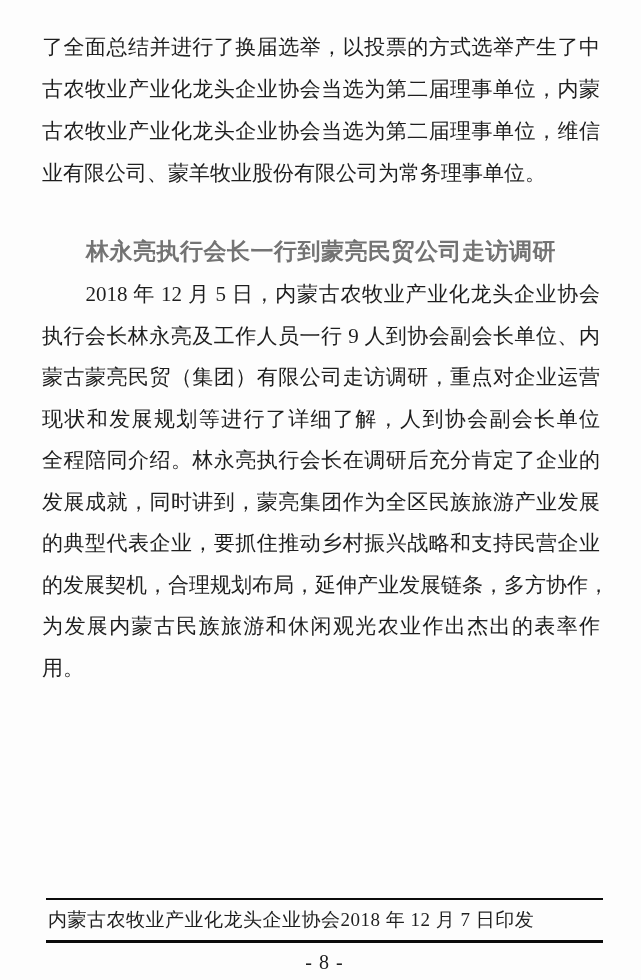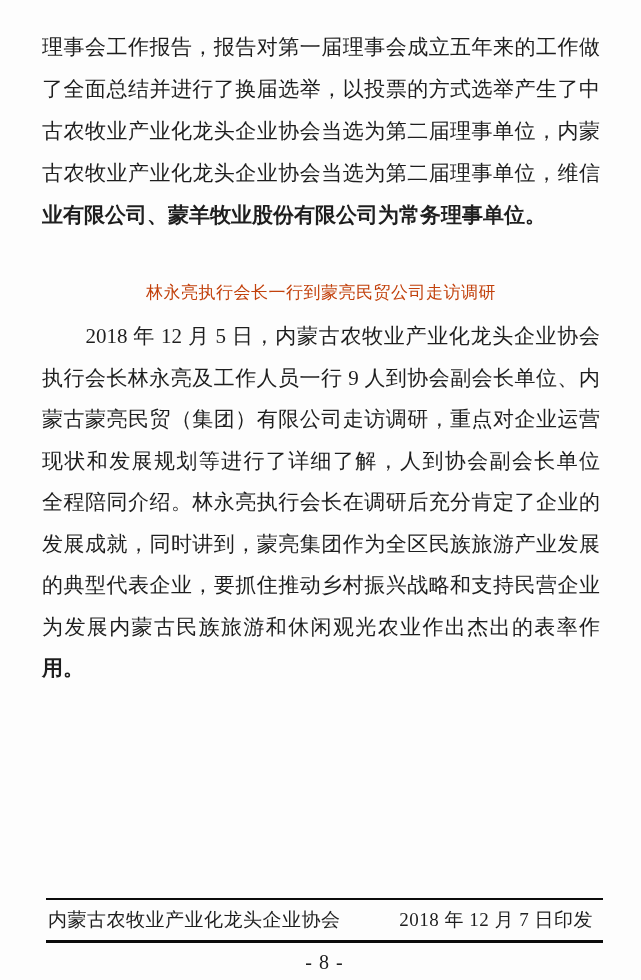--- a/index.html
+++ b/index.html
@@ -19,41 +19,40 @@
     width: 558px;
   }
   .line {
     font-size: 21px;
     white-space: nowrap;
     text-align: justify;
     text-align-last: justify;
   }
   .para-continuation .line { height: 42px; line-height: 42px; }
   .article-body .line { height: 41.5px; line-height: 41.5px; }
-  .line.last { text-align-last: left; font-weight: bold; }
+  .line.last { text-align-last: left; }
   .article-title {
     margin: 34px 0 0 0;
     height: 46px;
     line-height: 46px;
     text-align: center;
     font-family: "Liberation Sans", "DejaVu Sans", sans-serif;
-    font-weight: normal;
-    font-size: 17px;
-    color: #c2410c;
+    font-weight: bold;
+    font-size: 23px;
+    color: #737373;
     letter-spacing: 0.5px;
   }
   .footer {
     position: absolute;
     left: 46px;
     right: 38px;
     top: 898px;
   }
   .footer-row {
     display: flex;
-    justify-content: space-between;
     align-items: center;
     border-top: 2px solid var(--rule, #0c0c0c);
     border-bottom: 3px solid var(--rule, #0c0c0c);
     height: 40px;
     padding: 0 10px 0 2px;
     font-size: 19px;
   }
   .footer-issuer { letter-spacing: 0.5px; }
   .footer-date { letter-spacing: 0.5px; }
   .page-number {
@@ -64,37 +63,37 @@
     letter-spacing: 1px;
   }
 </style>
 </head>
 <body>
 
 <div class="page">
   <div class="content">
 
     <div class="para-continuation">
-        <div class="line">理事会工作报告，报告对第一届理事会成立五年来的工作做</div>
         <div class="line">了全面总结并进行了换届选举，以投票的方式选举产生了中</div>
         <div class="line">古农牧业产业化龙头企业协会当选为第二届理事单位，内蒙</div>
         <div class="line">古农牧业产业化龙头企业协会当选为第二届理事单位，维信</div>
         <div class="line last">业有限公司、蒙羊牧业股份有限公司为常务理事单位。</div>
       </div>
 
     <h1 class="article-title">林永亮执行会长一行到蒙亮民贸公司走访调研</h1>
 
     <div class="article-body">
         <div class="line">　　2018 年 12 月 5 日，内蒙古农牧业产业化龙头企业协会</div>
         <div class="line">执行会长林永亮及工作人员一行 9 人到协会副会长单位、内</div>
         <div class="line">蒙古蒙亮民贸（集团）有限公司走访调研，重点对企业运营</div>
         <div class="line">现状和发展规划等进行了详细了解，人到协会副会长单位</div>
         <div class="line">全程陪同介绍。林永亮执行会长在调研后充分肯定了企业的</div>
         <div class="line">发展成就，同时讲到，蒙亮集团作为全区民族旅游产业发展</div>
         <div class="line">的典型代表企业，要抓住推动乡村振兴战略和支持民营企业</div>
+        <div class="line">的发展契机，合理规划布局，延伸产业发展链条，多方协作，</div>
         <div class="line">为发展内蒙古民族旅游和休闲观光农业作出杰出的表率作</div>
         <div class="line last">用。</div>
       </div>
 
   </div>
 
   <div class="footer">
     <div class="footer-row">
       <span class="footer-issuer">内蒙古农牧业产业化龙头企业协会</span>
       <span class="footer-date">2018 年 12 月 7 日印发</span>

